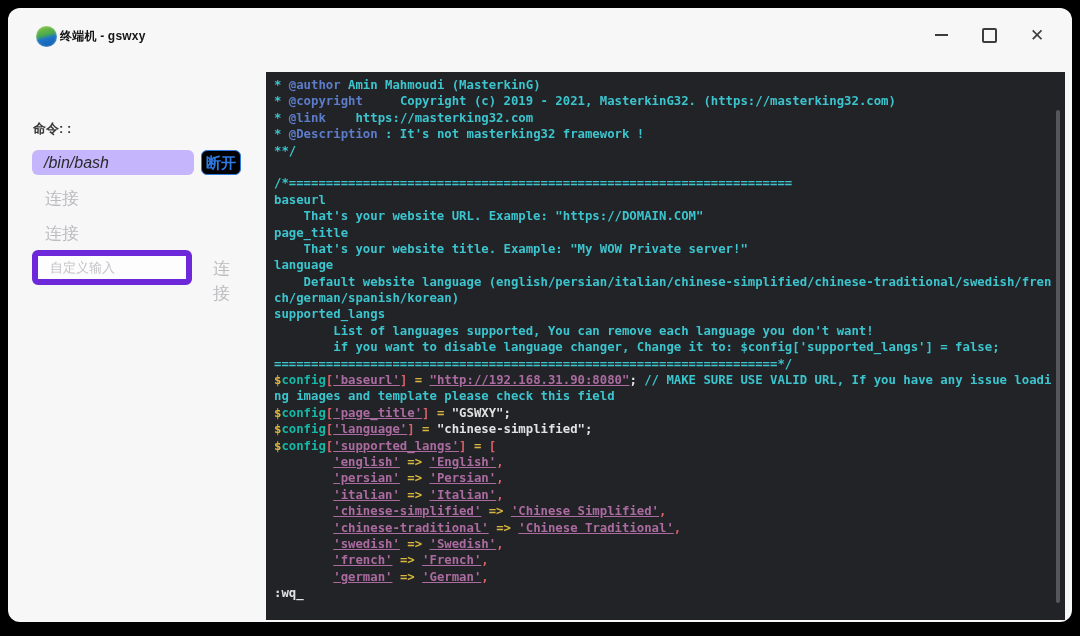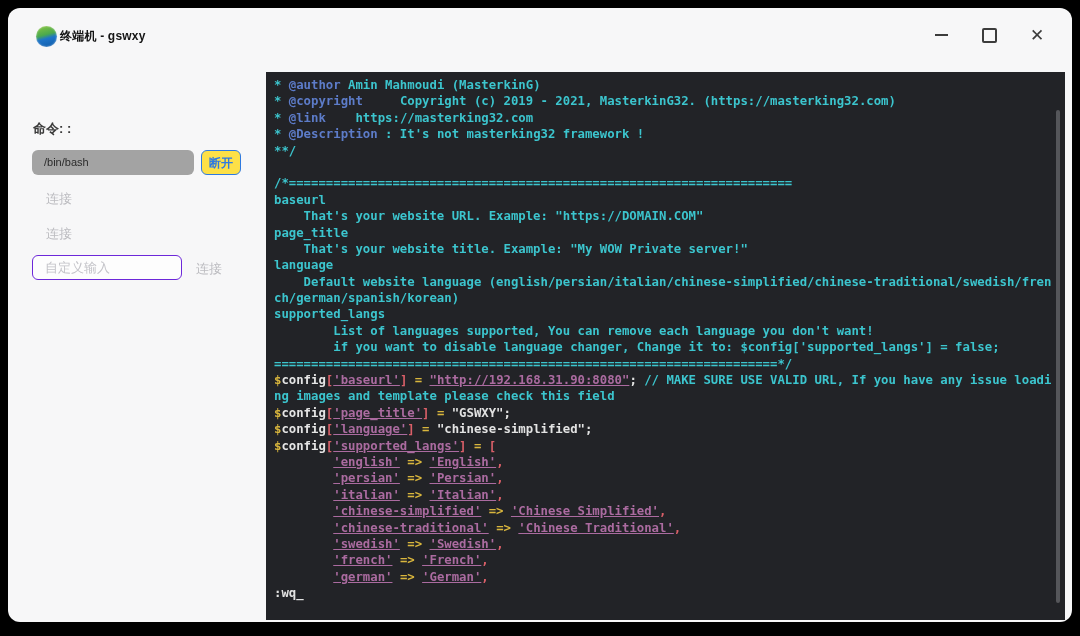--- a/index.html
+++ b/index.html
@@ -26,52 +26,52 @@
   .win-btn{width:38px;height:26px;display:flex;align-items:center;justify-content:center;
     background:transparent;border:none;cursor:default;}
   .glyph-min{width:13px;height:0;border-top:2px solid #3c3c3c;}
   .glyph-max{width:11px;height:11px;border:2px solid #3c3c3c;border-radius:2px;}
   .glyph-close{font-size:17px;color:#3c3c3c;line-height:1;font-weight:400;}
   
   .sidebar{position:absolute;left:24px;top:62px;width:212px;margin-top:46px;}
   .cmd-label{font-size:13px;font-weight:600;color:#3a3a3a;margin:4px 0 12px 1px;}
   .cmd-row{display:flex;align-items:center;margin-bottom:10px;height:25px;}
   .cmd-box{
-    width:150px;height:25px;background:#a3a3a3;border-radius:6px;
-    font-size:11px;color:#2b2b2b;line-height:25px;padding-left:12px;
-    white-space:nowrap;overflow:hidden;
+    width:150px;height:25px;background:#c4b5fd;border-radius:6px;
+    font-size:16px;color:#2b2b2b;line-height:25px;padding-left:12px;
+    white-space:nowrap;overflow:hidden;font-style:italic;
   }
   .cmd-input{
-    width:136px;height:23px;background:#fdfdfd;border:1px solid #6d28d9;border-radius:6px;
+    width:136px;height:23px;background:#fdfdfd;border:6px solid #6d28d9;border-radius:6px;
     font-size:13px;color:#2b2b2b;padding:0 0 0 12px;outline:none;
     font-family:Liberation Sans, sans-serif;
   }
   .cmd-input::placeholder{color:#c3c3c8;}
   .btn-primary{
-    margin-left:7px;min-width:40px;height:25px;background:#fde047;
+    margin-left:7px;min-width:40px;height:25px;background:#000000;
     border:1.5px solid #2f7ae0;border-radius:6px;color:#2f7ae0;
-    font-size:12px;font-weight:bold;line-height:22px;text-align:center;
+    font-size:15px;font-weight:bold;line-height:22px;text-align:center;
     padding:0 4px;cursor:pointer;
   }
   .btn-link{
     margin-left:7px;min-width:40px;height:25px;background:transparent;border:none;
-    color:#bcbcc0;font-size:13px;line-height:25px;text-align:center;cursor:pointer;
+    color:#bcbcc0;font-size:17px;line-height:25px;text-align:center;cursor:pointer;
   }
   
   .terminal{
     position:absolute;left:258px;top:64px;width:799px;height:548px;
     background:#222327;overflow:hidden;
   }
   .term-lines{
     position:absolute;left:8px;top:5px;right:14px;
     font-family:"DejaVu Sans Mono","Liberation Mono",monospace;
     font-size:12.3px;font-weight:bold;line-height:16.4px;white-space:pre;
   }
   .tl{height:16.4px;}
-  .cy{color:#3cc5ce;} .bl{color:#5d7cc9;} .ye{color:#d9b63d;} .te{color:#e5e5e5;}
+  .cy{color:#3cc5ce;} .bl{color:#5d7cc9;} .ye{color:#d9b63d;} .te{color:#14b8a6;}
   .rd{color:#da5f68;} .ma{color:#ab6ba0;text-decoration:underline;} .wh{color:#e2e2e2;} .cur{color:#e2e2e2;}
   .scroll-thumb{
     position:absolute;left:790px;top:38px;width:4px;height:493px;
     background:#55565a;border-radius:2px;
   }
 </style>
 </head>
 <body>
 
 <div class="window">

